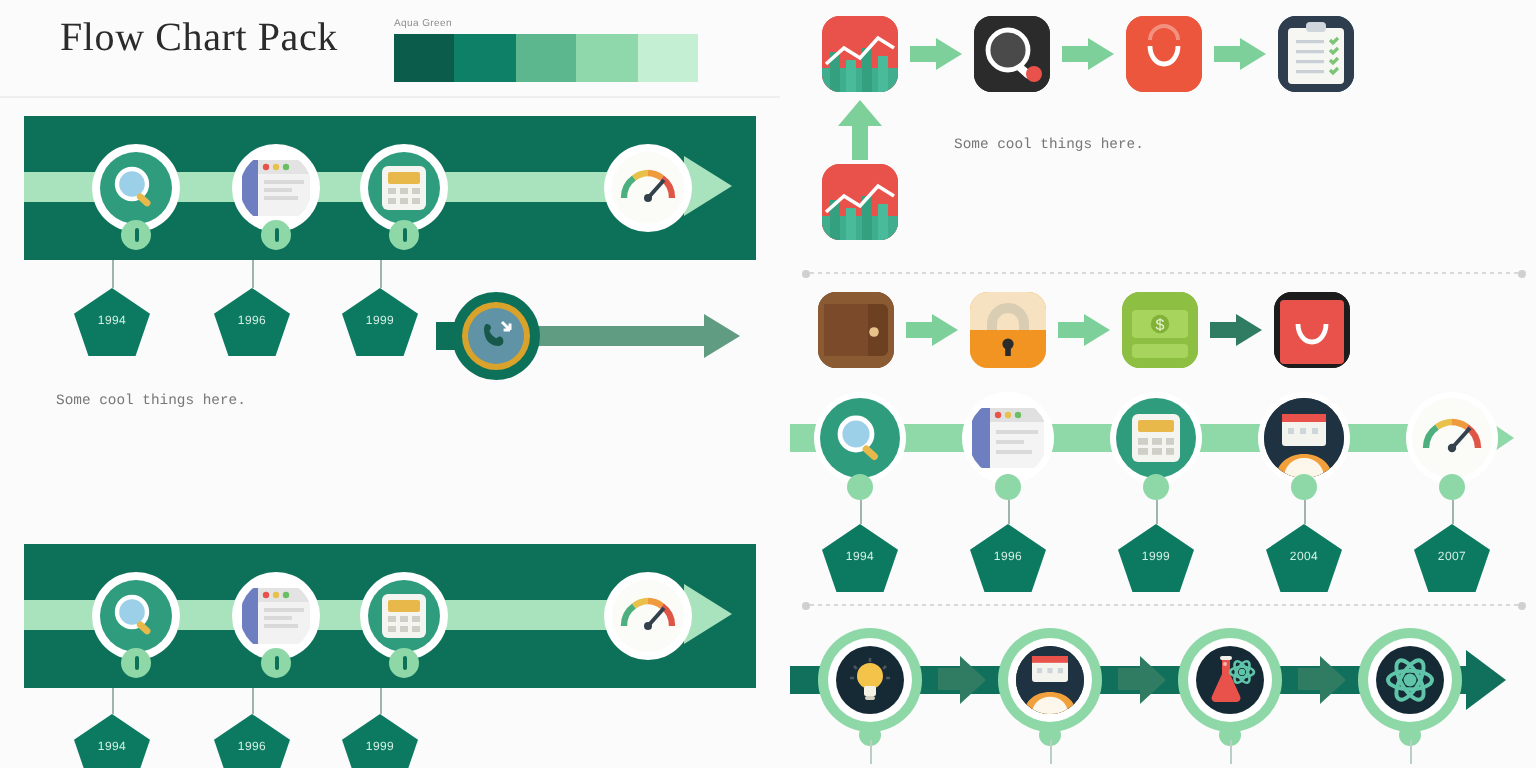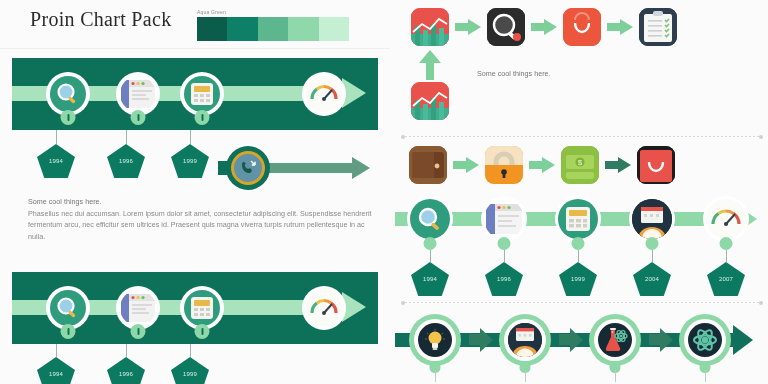--- a/index.html
+++ b/index.html
@@ -60,21 +60,21 @@
   .stem { position: absolute; width: 1px; background: #9fb4ad; }
   .penta {
     position: absolute; width: 38px; height: 34px; background: #0b7a60;
     clip-path: polygon(50% 0%, 100% 38%, 81% 100%, 19% 100%, 0% 38%);
     display: flex; align-items: center; justify-content: center;
     color: #d6efe6; font-size: 6px; letter-spacing: .2px;
   }
 
   
   .textblk { position: absolute; color: #8a8a8a; font-size: 7.2px; line-height: 11.6px;
-    font-family: Liberation Sans, sans-serif; }
+    font-family: Liberation Mono, monospace; }
   .textblk .lead { color: #777; }
 
   
   .phoneflow { position: absolute; left: 218px; top: 146px; width: 160px; height: 44px; }
   .phoneflow .pbar { position: absolute; left: 20px; top: 17px; width: 114px; height: 10px; background: #5f9c82; }
   .phoneflow .pbar::after {
     content: ""; position: absolute; right: -18px; top: -6px;
     border-left: 18px solid #5f9c82;
     border-top: 11px solid transparent; border-bottom: 11px solid transparent;
   }
@@ -146,21 +146,21 @@
   .tl-dark .darrow { position: absolute; top: 14px; width: 24px; height: 24px; }
   .tl-dark .darrow .s { position: absolute; left: 0; top: 6px; width: 12px; height: 11px; background: #2f7c62; }
   .tl-dark .darrow .h { position: absolute; right: 0; top: 0; width: 0; height: 0;
     border-top: 12px solid transparent; border-bottom: 12px solid transparent; border-left: 13px solid #2f7c62; }
 </style>
 </head>
 <body>
 
 <div class="page">
 
-  <div class="title">Proin Chart Pack</div>
+  <div class="title">Flow Chart Pack</div>
 
   <div class="palette-wrap">
     <div class="palette-label">Aqua Green</div>
     <div class="palette">
       <div class="sw" style="background:#0b5c4a"></div>
       <div class="sw" style="background:#0f8068"></div>
       <div class="sw" style="background:#5cb68e"></div>
       <div class="sw" style="background:#8fd8ac"></div>
       <div class="sw" style="background:#c5efd2"></div>
     </div>
@@ -254,21 +254,20 @@
               <path d="M4 3c1 0 2 .3 2.4 1.3.4 1-.4 1.7-.7 2.2.6 1.6 1.9 3 3.5 3.6.5-.3 1.2-1.1 2.2-.7 1 .4 1.3 1.4 1.3 2.4 0 1.2-1 2.2-2.2 2.2C6 14 3 11 3 5.2 3 4 4 3 4 3z" fill="#17584a"></path>
               <path d="M12 2l4 4M16 6h-3.2M16 6V2.8" stroke="#fff" stroke-width="1.5" fill="none"></path>
             </svg>
         </div>
       </div>
     </div>
   </div>
 
   <div class="textblk" style="left:28px; top:196px; width:346px;">
     <div class="lead">Some cool things here.</div>
-    <div>Phasellus nec dui accumsan. Lorem ipsum dolor sit amet, consectetur adipiscing elit. Suspendisse hendrerit fermentum arcu, nec efficitur sem ultrices id. Praesent quis magna viverra turpis rutrum pellentesque in ac nulla.</div>
   </div>
 
   <div class="banner" style="top:272px">
     <div class="bar"></div>
 
     <div class="node" style="left:34px">
       <div class="ring"></div>
       <div class="disc" style="background:#2f9c7d">
         <svg width="26" height="26" viewBox="0 0 26 26">
             <circle cx="11" cy="11" r="7.5" fill="#9ccfe8" stroke="#fff" stroke-width="2.2"></circle>

